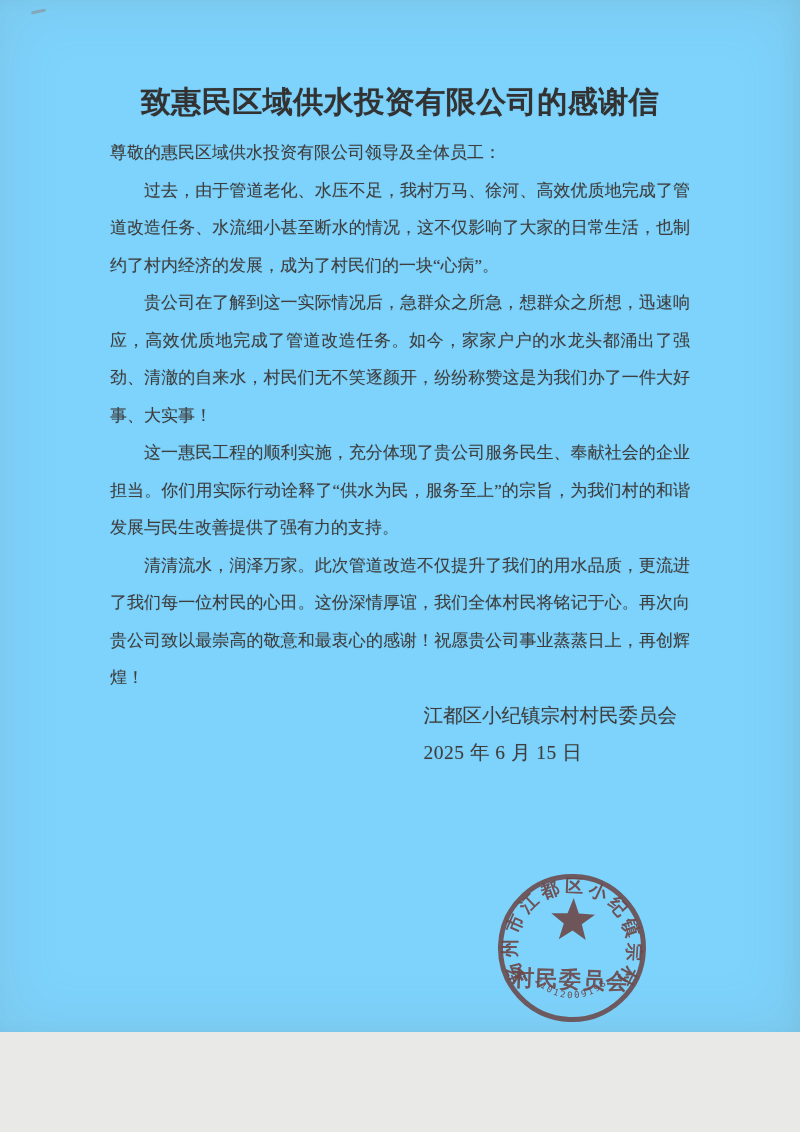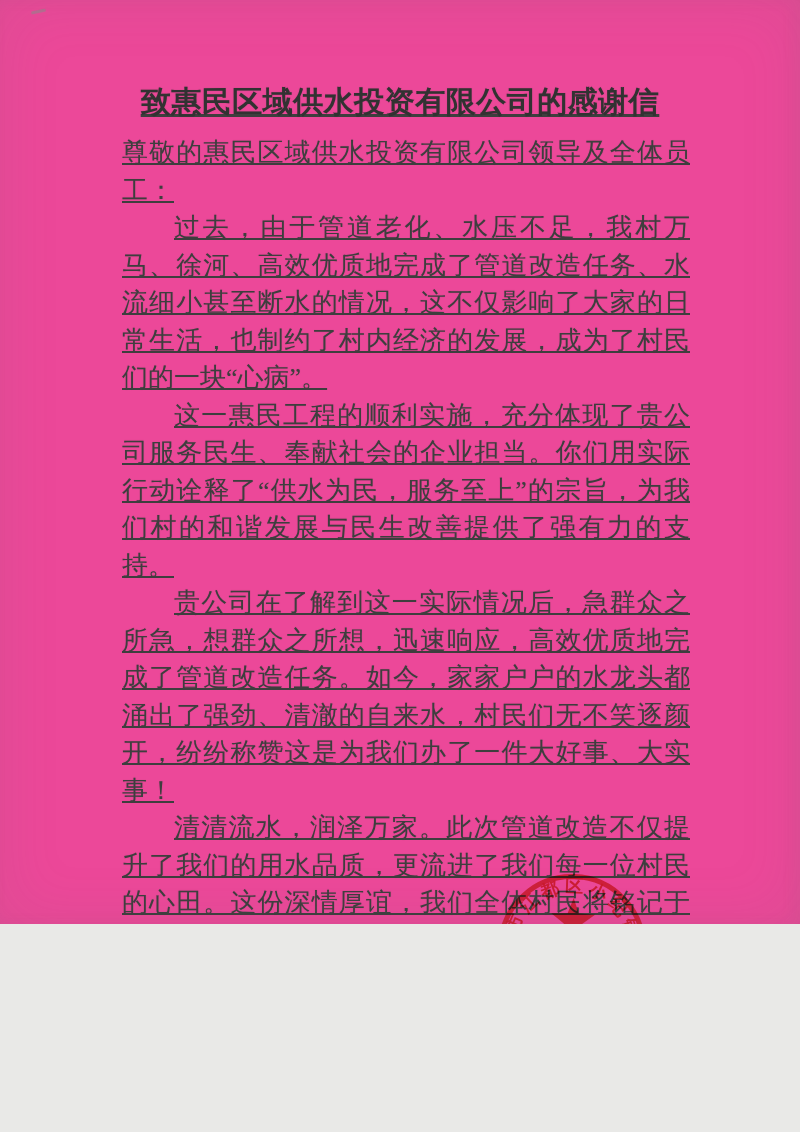--- a/index.html
+++ b/index.html
@@ -1,24 +1,23 @@
 <!DOCTYPE html>
 <html><head>
 <meta charset="utf-8">
 <style>
   html,body{margin:0;padding:0;background:#e9e9e7;}
   .page{
     position:relative;
-    width:800px;height:924px;
+    width:800px;height:1032px;
     margin:0 auto;
-    background:#ec4899;
+    background:#7dd3fc;
     overflow:hidden;
     font-family:"Liberation Serif","DejaVu Serif",serif;
     color:#3e3e3e;
-    text-decoration:underline;
   }
   .page::after{
     content:"";position:absolute;inset:0;pointer-events:none;
     box-shadow:inset 0 0 55px 8px rgba(110,110,104,0.10), inset -6px 0 14px rgba(120,120,114,0.08);
   }
   .corner-mark{
     position:absolute;left:31px;top:10px;width:15px;height:3px;
     background:rgba(140,140,140,0.55);border-radius:2px;transform:rotate(-12deg);
     filter:blur(0.5px);
   }
@@ -29,24 +28,23 @@
   .title{
     margin:0 0 14px 0;
     font-size:30px;line-height:36px;
     font-weight:bold;
     text-align:center;
     letter-spacing:0.5px;
     color:#323232;
     text-shadow:0 0 1px rgba(60,60,60,0.35);
   }
   .bodytext{
-    font-size:26px;line-height:37.5px;
+    font-size:17px;line-height:37.5px;
     text-align:justify;
     text-shadow:0 0 1px rgba(70,70,70,0.30);
-    margin-left:12px;
   }
   .bodytext p{margin:0;text-indent:2em;}
   p.salutation{text-indent:0;}
   .sig-block{
     width:max-content;
     margin:0 13px 0 auto;
     font-size:19.5px;line-height:37.5px;
     text-shadow:0 0 1px rgba(70,70,70,0.30);
   }
   .sig-date{letter-spacing:0.5px;}
@@ -71,22 +69,22 @@
 <div class="page">
 
   <div class="corner-mark"></div>
 
   <div class="content">
     <h1 class="title">致惠民区域供水投资有限公司的感谢信</h1>
 
     <div class="bodytext">
       <p class="salutation">尊敬的惠民区域供水投资有限公司领导及全体员工：</p>
       <p>过去，由于管道老化、水压不足，我村万马、徐河、高效优质地完成了管道改造任务、水流细小甚至断水的情况，这不仅影响了大家的日常生活，也制约了村内经济的发展，成为了村民们的一块“心病”。</p>
+      <p>贵公司在了解到这一实际情况后，急群众之所急，想群众之所想，迅速响应，高效优质地完成了管道改造任务。如今，家家户户的水龙头都涌出了强劲、清澈的自来水，村民们无不笑逐颜开，纷纷称赞这是为我们办了一件大好事、大实事！</p>
       <p>这一惠民工程的顺利实施，充分体现了贵公司服务民生、奉献社会的企业担当。你们用实际行动诠释了“供水为民，服务至上”的宗旨，为我们村的和谐发展与民生改善提供了强有力的支持。</p>
-      <p>贵公司在了解到这一实际情况后，急群众之所急，想群众之所想，迅速响应，高效优质地完成了管道改造任务。如今，家家户户的水龙头都涌出了强劲、清澈的自来水，村民们无不笑逐颜开，纷纷称赞这是为我们办了一件大好事、大实事！</p>
       <p>清清流水，润泽万家。此次管道改造不仅提升了我们的用水品质，更流进了我们每一位村民的心田。这份深情厚谊，我们全体村民将铭记于心。再次向贵公司致以最崇高的敬意和最衷心的感谢！祝愿贵公司事业蒸蒸日上，再创辉煌！</p>
     </div>
 
     <div class="sig-block">
       <div class="sig-name">江都区小纪镇宗村村民委员会</div>
       <div class="sig-date">2025 年 6 月 15 日</div>
     </div>
   </div>
 
   <div class="seal">

